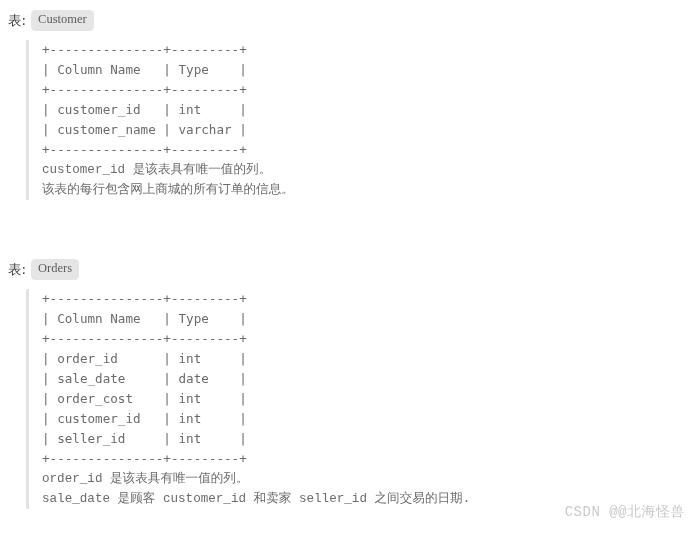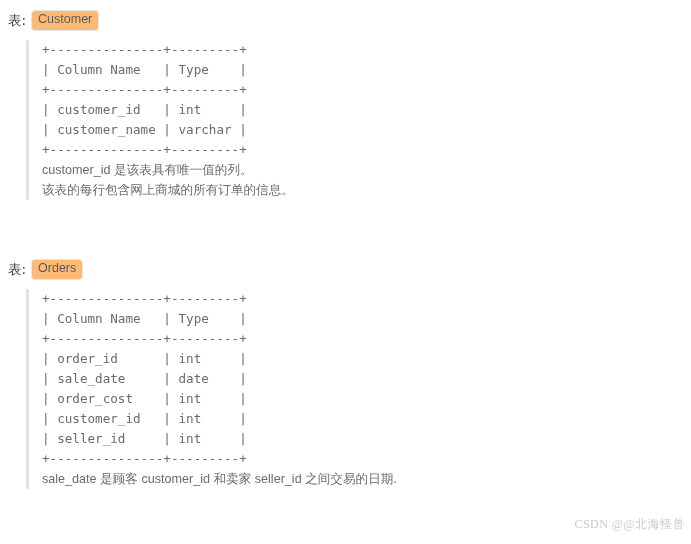--- a/index.html
+++ b/index.html
@@ -35,24 +35,24 @@
   .heading-label {
     font-family: "DejaVu Sans", "Liberation Sans", sans-serif;
     font-size: 13.5px;
     color: #3f3f3f;
     letter-spacing: 0px;
   }
   .code-chip {
     display: inline-block;
     margin-left: 5px;
     padding: 2px 6px 3px 6px;
-    background: #fdba74;
+    background: #e5e5e5;
     border: 1px solid #e6e6e6;
     border-radius: 4px;
-    font-family: Liberation Sans, sans-serif;
+    font-family: Liberation Serif, serif;
     font-size: 12.5px;
     color: #5c5c5c;
     line-height: 1.1;
   }
 
   
   .quote-block {
     position: relative;
     padding-left: 16px;
     margin-left: 21px;
@@ -70,42 +70,42 @@
   .ascii {
     font-family: "DejaVu Sans Mono", "Liberation Mono", monospace;
     font-size: 12.6px;
     line-height: 20px;
     color: #6b6b6b;
     white-space: pre;
     margin: 0;
   }
 
   .desc-line {
-    font-family: Liberation Sans, sans-serif;
+    font-family: Liberation Mono, monospace;
     font-size: 12.6px;
     line-height: 20px;
     color: #6b6b6b;
     white-space: pre;
     margin: 0;
   }
 
   
   #heading-customer { position: absolute; left: 8px;  top: 10px; }
   #quote-customer   { position: absolute; left: 5px;  top: 40px; }
 
   #heading-orders   { position: absolute; left: 8px;  top: 259px; }
   #quote-orders     { position: absolute; left: 5px;  top: 289px; }
 
   
   .watermark {
     position: absolute;
     right: 6px;
-    bottom: 11px;
-    font-family: Liberation Serif, serif;
-    font-size: 12px;
+    bottom: 23px;
+    font-family: Liberation Mono, monospace;
+    font-size: 14px;
     color: #c9c9c9;
     letter-spacing: 0.5px;
     white-space: nowrap;
     pointer-events: none;
   }
 </style>
 </head>
 <body>
 
 <div class="page">
@@ -136,18 +136,19 @@
     <div class="quote-bar"></div>
     <pre class="ascii">+---------------+---------+
 | Column Name   | Type    |
 +---------------+---------+
 | order_id      | int     |
 | sale_date     | date    |
 | order_cost    | int     |
 | customer_id   | int     |
 | seller_id     | int     |
 +---------------+---------+</pre>
+    <div class="desc-line">order_id 是该表具有唯一值的列。</div>
     <div class="desc-line">sale_date 是顾客 customer_id 和卖家 seller_id 之间交易的日期.</div>
   </div>
 
   <div class="watermark">CSDN @@北海怪兽</div>
 
 </div>
 
 </body></html>

